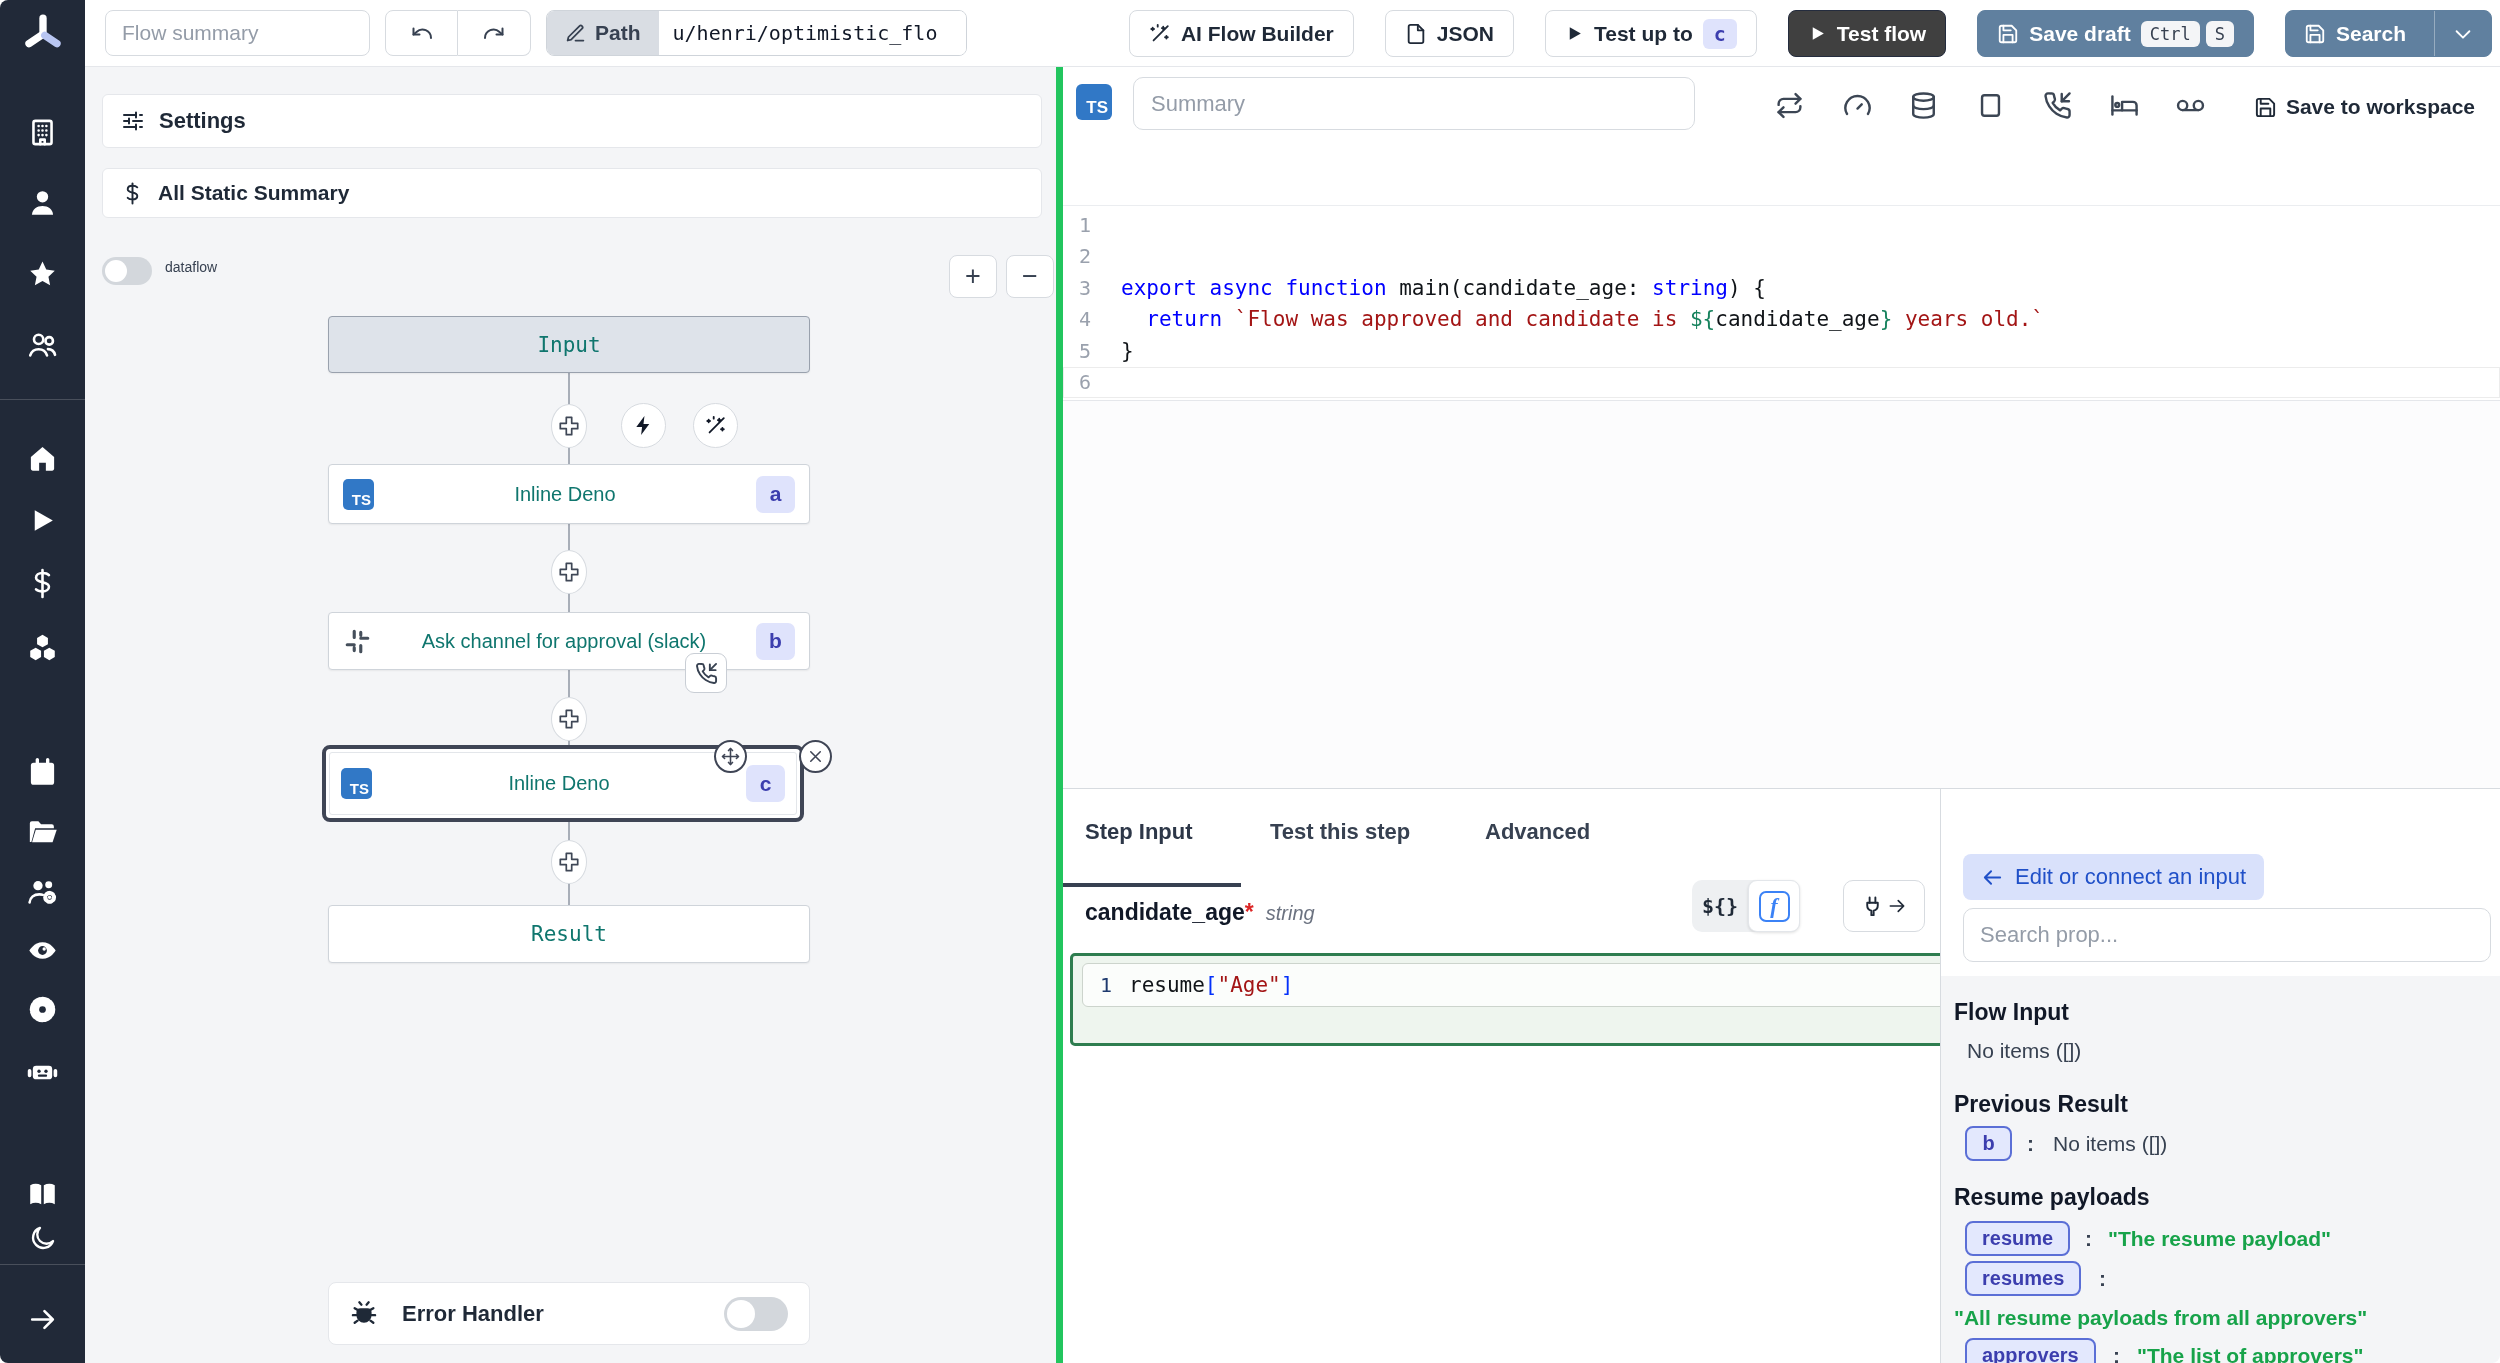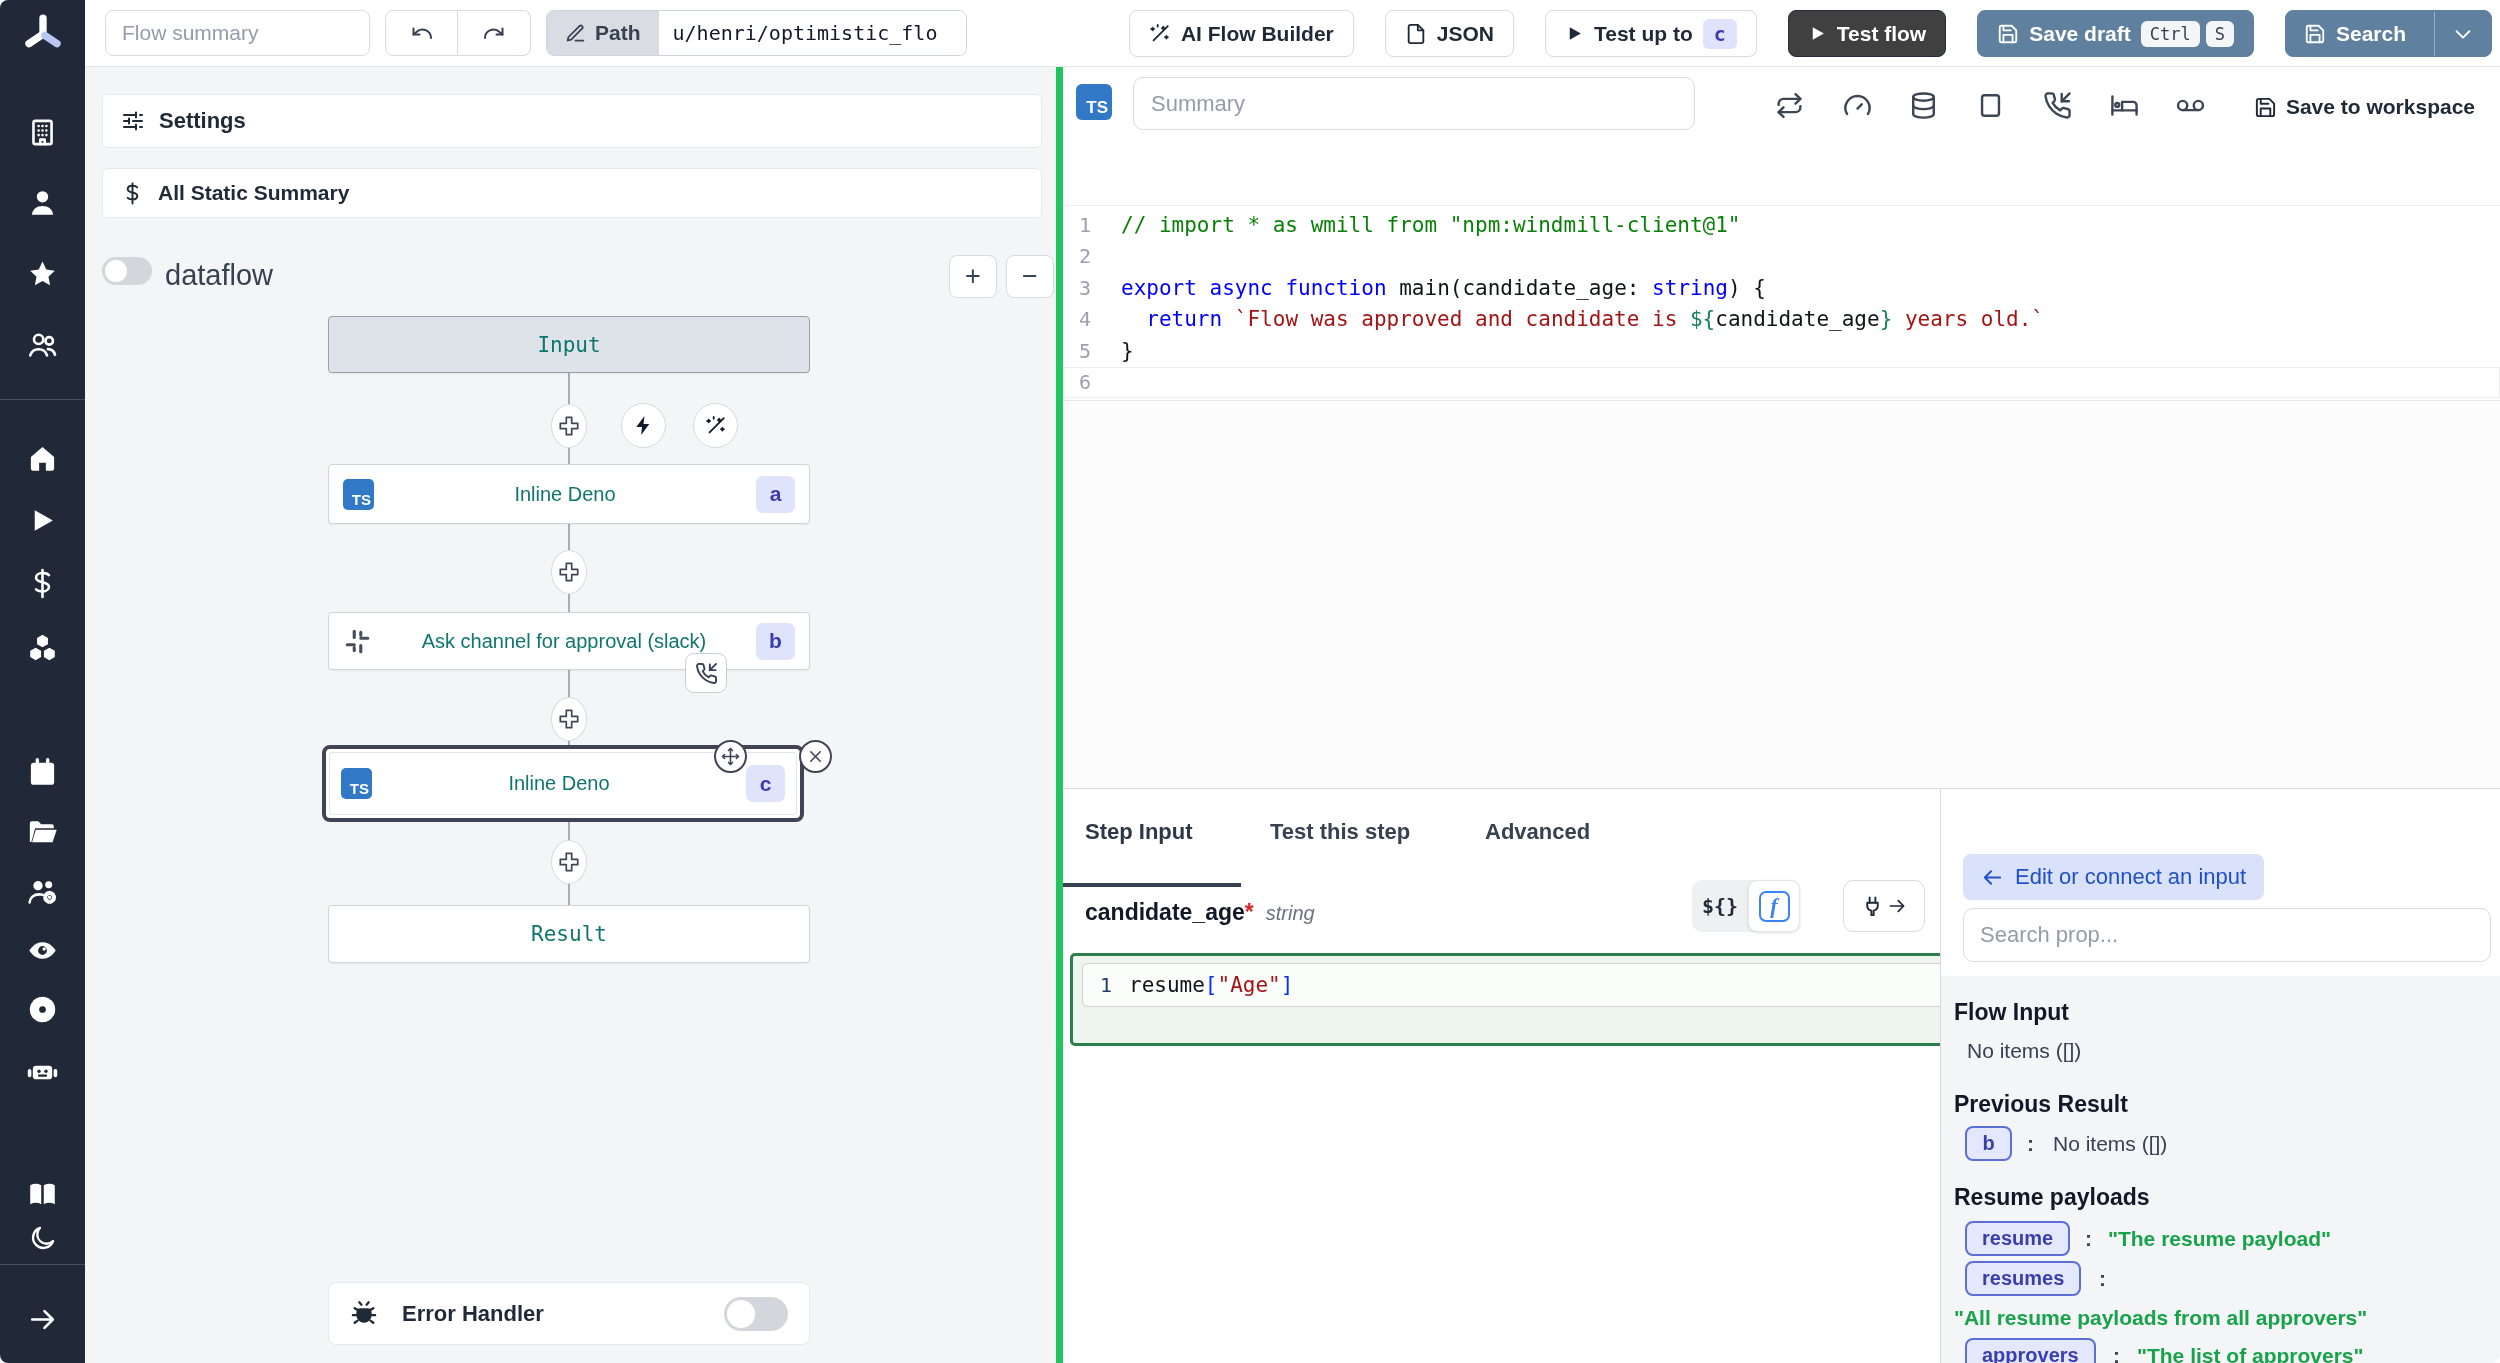--- a/index.html
+++ b/index.html
@@ -422,21 +422,21 @@
             <path d="M12 1.5v21"></path>
             <path d="M17 5.5c-1-1.1-2.6-1.6-5-1.6-3.1 0-5 1.5-5 3.6 0 4.6 10 2.4 10 7 0 2.1-2 3.6-5 3.6-2.5 0-4.1-.6-5-1.6"></path>
           </svg>
         </span>
       <span>All Static Summary</span>
     </div>
 
     <div class="toggle" style="position:absolute; left:17px; top:190px; width:50px; height:28px">
       <span class="knob" style="width:22px; height:22px"></span>
     </div>
-    <span style="position:absolute; left:80px; top:192px; font-size:29px; color:#374151">dataflow</span>
+    <span style="position:absolute; left:80px; top:192px; font-size:14px; color:#374151">dataflow</span>
 
     <button class="zoom-btn" style="left:864px; top:188px">+</button>
     <button class="zoom-btn" style="left:921px; top:188px">−</button>
 
     <div class="connector" style="left:483px; top:306px; height:532px"></div>
 
     <div class="fnode node-io" style="top:249px; height:57px">
       <span class="node-label">Input</span>
     </div>
 
@@ -671,21 +671,20 @@
           <svg viewBox="0 0 24 24">
             <path d="M5 19.2V5a2.6 2.6 0 0 1 2.6-2.6H19v14H7.6A2.6 2.6 0 0 0 5 19.2z" fill="currentColor" stroke="currentColor"></path>
             <path d="M19 16.4v5.2H7.6A2.6 2.6 0 0 1 5 19a2.6 2.6 0 0 1 2.6-2.6z" fill="#fff" stroke="currentColor"></path>
           </svg>
         </span>
     </div>
 
     <div class="monaco" id="code-lines">
         <div class="code-line">
           <span class="ln">1</span>
-          <span class="lc"><span class="tk-cm">// import * as wmill from "npm:windmill-client@1"</span></span>
         </div>
         <div class="code-line">
           <span class="ln">2</span>
           <span class="lc"></span>
         </div>
         <div class="code-line">
           <span class="ln">3</span>
           <span class="lc"><span class="tk-kw">export</span><span class="tk-pl"> </span><span class="tk-kw">async</span><span class="tk-pl"> </span><span class="tk-kw">function</span><span class="tk-pl"> </span><span class="tk-var">main</span><span class="tk-pl">(</span><span class="tk-var">candidate_age</span><span class="tk-pl">: </span><span class="tk-kw">string</span><span class="tk-pl">) {</span></span>
         </div>
         <div class="code-line">

